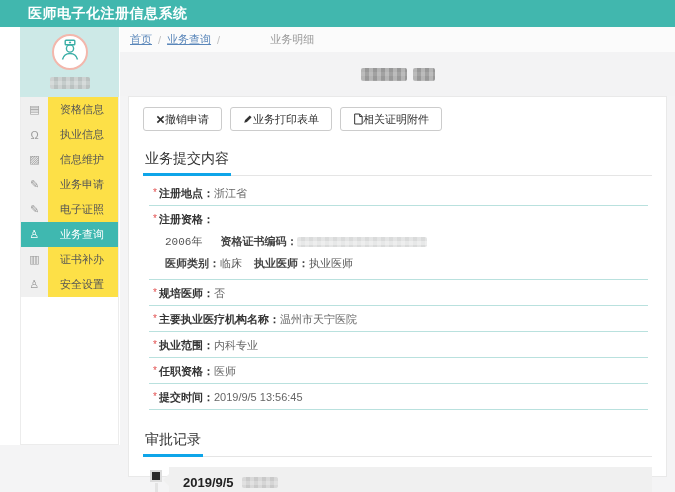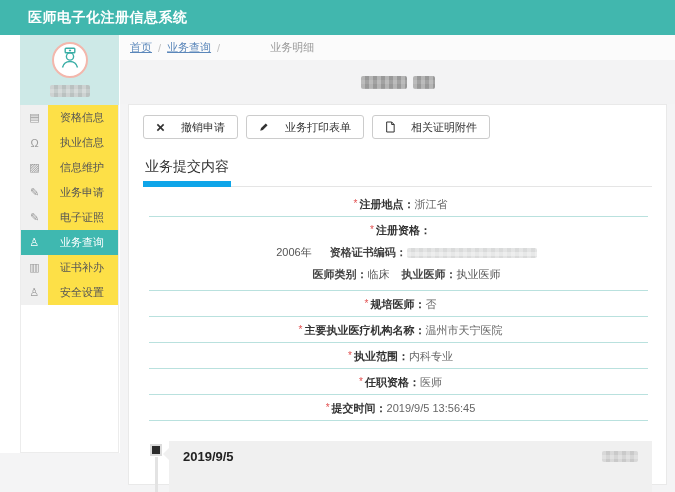--- a/index.html
+++ b/index.html
@@ -1,21 +1,21 @@
 <!DOCTYPE html>
 <html><head>
 <meta charset="utf-8">
 <style>
   * { margin:0; padding:0; box-sizing:border-box; }
   html,body { background:#fff; }
   body { font-family:"Liberation Sans","DejaVu Sans",sans-serif; }
   .page { width:675px; height:492px; overflow:hidden; display:flex; flex-direction:column; background:#f4f4f5; }
 
   
-  .top-header { height:35px; background:#41b7ae; display:flex; align-items:center; flex:none; }
+  .top-header { height:27px; background:#41b7ae; display:flex; align-items:center; flex:none; }
   .app-title { color:#fff; font-size:14px; font-weight:bold; padding-left:28px; letter-spacing:.5px; }
   .header-right { margin-left:auto; display:flex; align-items:center; gap:16px; padding-right:14px; }
   .header-link { display:flex; align-items:center; gap:4px; color:#fff; font-size:11px; cursor:pointer; }
   .header-link svg { display:block; }
 
   
   .body-row { flex:1; display:flex; background:#f4f4f5; min-height:0; }
 
   
   .sidebar-col { width:120px; flex:none; background:linear-gradient(#ffffff 0 418px, #f4f4f5 418px); }
@@ -43,46 +43,46 @@
                              repeating-linear-gradient(180deg, rgba(0,0,0,.06) 0 4px, rgba(0,0,0,0) 4px 8px); }
   .redact.dark  { background-color:#a2a2a2; }
   .redact.mid   { background-color:#c6cdcc; }
   .redact.light { background-color:#e7e8e8; }
   .redact.soft  { background-color:#d6d6d6; }
 
   
   .panel { margin:0 8px; background:#fff; border:1px solid #e9e9e9; height:381px; padding:10px 14px 0 14px; flex:none; }
 
   .toolbar { display:flex; gap:8px; }
-  .btn { display:flex; align-items:center; gap:16px; height:24px; padding:0 12px; background:#fff; border:1px solid #ccc; border-radius:3px; font-size:11px; color:#333; cursor:pointer; }
+  .btn { display:flex; align-items:center; gap:0; height:24px; padding:0 12px; background:#fff; border:1px solid #ccc; border-radius:3px; font-size:11px; color:#333; cursor:pointer; }
   .btn svg { display:block; }
 
   .section-heading { margin-top:18px; border-bottom:1px solid #e5e5e5; }
-  .section-heading span { display:inline-block; font-size:14px; color:#333; padding:0 2px 5px 2px; border-bottom:6px solid #0ea5e9; margin-bottom:-1px; }
+  .section-heading span { display:inline-block; font-size:14px; color:#333; padding:0 2px 5px 2px; border-bottom:3px solid #0ea5e9; margin-bottom:-1px; }
 
   .fields { margin:4px 4px 0 6px; font-size:11px; }
-  .frow { padding:6px 0 4px 4px; border-bottom:1px solid #b9e1de; color:#666;text-align:center; }
+  .frow { padding:6px 0 4px 4px; border-bottom:1px solid #b9e1de; color:#666; }
   .req { color:#e25050; font-size:10px; margin-right:2px; vertical-align:1px; }
   .flabel { font-weight:bold; color:#333; }
   .fvalue { color:#666; }
-  .sub-row { padding:7px 0 0 12px; color:#555; }
+  .sub-row { padding:7px 0 0 12px; color:#555;font-family:Liberation Mono, monospace; }
   .sub-row .inlabel { font-weight:bold; color:#444; }
   .sub-row.last { padding-bottom:4px; }
   .gap-lg { display:inline-block; width:18px; }
   .gap-md { display:inline-block; width:12px; }
 
   
   .approval-section { margin-top:20px; }
   .timeline { display:flex; margin-top:10px; }
   .t-col { width:26px; flex:none; display:flex; flex-direction:column; align-items:center; padding-top:5px; }
   .t-marker { width:8px; height:8px; background:#2b2b2b; outline:2px solid #dcdcdc; flex:none; }
   .t-line { width:3px; background:#e3e3e3; height:38px; margin-top:3px; }
   .t-card { flex:1; background:#f0f0f0; padding:8px 14px 11px 14px; position:relative; }
   .t-card::before { content:""; position:absolute; left:-6px; top:7px; border:6px solid transparent; border-right-color:#f0f0f0; border-left:none; }
-  .t-title { font-size:13px; font-weight:bold; color:#222; display:flex; align-items:center; gap:8px;justify-content:space-between; }
+  .t-title { font-size:13px; font-weight:bold; color:#222; display:flex; align-items:center; gap:8px; }
 </style>
 </head>
 <body>
 
 <div class="page">
 
   <div class="top-header">
     <div class="app-title">医师电子化注册信息系统</div>
   </div>
 
@@ -225,20 +225,23 @@
             <span class="req">*</span><span class="flabel">任职资格：</span><span class="fvalue">医师</span>
           </div>
 
           <div class="frow">
             <span class="req">*</span><span class="flabel">提交时间：</span><span class="fvalue">2019/9/5 13:56:45</span>
           </div>
 
         </div>
 
         <div class="approval-section">
+          <div class="section-heading">
+            <span>审批记录</span>
+          </div>
 
           <div class="timeline">
             <div class="t-col">
               <div class="t-marker"></div>
               <div class="t-line"></div>
             </div>
             <div class="t-card">
               <div class="t-title">
                 <span>2019/9/5</span>
                 <span class="redact soft" style="width:36px;height:11px;"></span>

